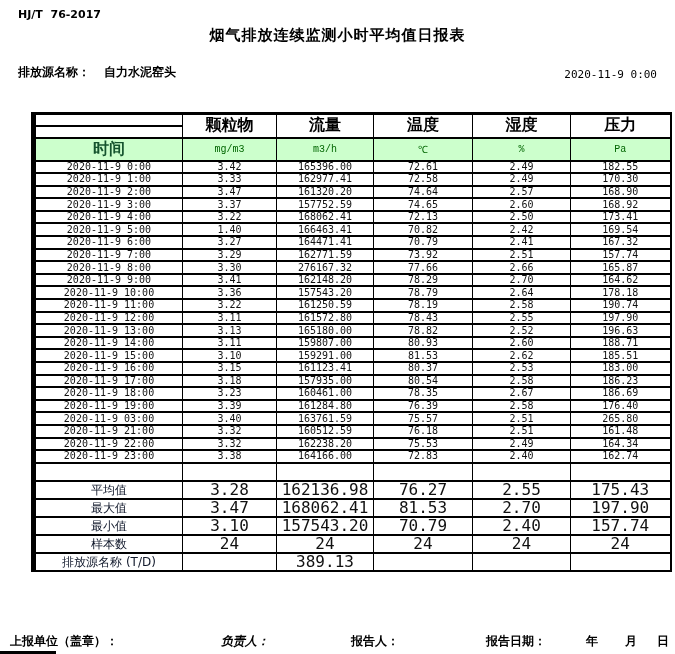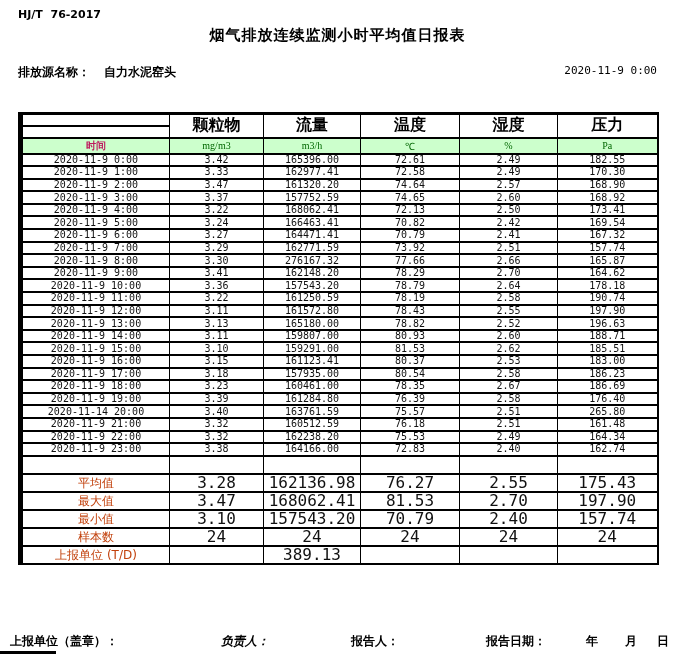--- a/index.html
+++ b/index.html
@@ -18,63 +18,63 @@
     font-size:11px; font-weight:bold; white-space:pre;
   }
   .report-title {
     position:absolute; left:0; right:0; top:26px;
     text-align:center; font-size:15px; font-weight:bold;
     letter-spacing:1px;
   }
   .source-row {
     position:absolute; left:18px; right:18px; top:64px;
     font-size:12px;
-    display:flex; justify-content:space-between; align-items:flex-start;
+    display:flex; justify-content:space-between; align-items:flex-end;
   }
   .source-label, .source-name { font-weight:bold; }
   .source-name { margin-left:14px; }
   .report-time { font-size:11px; font-weight:normal; font-family:"DejaVu Sans Mono", monospace; }
 
   table.report {
-    position:absolute; left:18px; top:112px;
+    position:absolute; left:31px; top:112px;
     width:637px;
     border-collapse:collapse; table-layout:fixed;
     border:2px solid #000;
     border-left-width:5px;
     border-top-width:3px;
   }
   table.report td, table.report th {
     border:1px solid #000;
     border-top-width:2px; border-bottom-width:2px;
     text-align:center; vertical-align:middle;
     overflow:hidden; white-space:nowrap;
     padding:0;
   }
   tr.blank-head td { height:12px; background:#fff; }
   tr.unit-row td {
     height:14px; background:var(--green,#ccffcc);
-    font-family:Liberation Serif, serif;
+    font-family:Liberation Mono, monospace;
     font-size:10px; color:#006600;
   }
   tr.unit-row td.time-head {
     font-family:Liberation Sans, sans-serif;
-    font-size:10px; font-weight:bold; color:#be185d;
+    font-size:16px; font-weight:bold; color:#14532d;
   }
   tr.data-row td {
     height:12.6px; font-size:10px; line-height:1;
     font-family:"DejaVu Sans Mono", monospace; color:#111;
   }
   tr.gap-row td { height:18px; }
   tr.summary-row td {
     height:13.6px; font-size:16px; line-height:1;
     font-family:"DejaVu Sans Mono", monospace; color:#111;
   }
   tr.summary-row td.sum-label {
     font-family:"DejaVu Sans", sans-serif;
-    font-size:12px; color:#c2410c;
+    font-size:12px; color:#0f172a;
   }
 
   .footer-note {
     position:absolute; left:10px; top:616px;
     font-size:11px; font-weight:bold;
   }
   .signature-row {
     position:absolute; left:0; top:633px; width:536px; height:16px;
     font-size:12px; font-weight:bold;
   }
@@ -173,21 +173,21 @@
         <tr class="data-row">
     <td>2020-11-9 4:00</td>
     <td>3.22</td>
     <td>168062.41</td>
     <td>72.13</td>
     <td>2.50</td>
     <td>173.41</td>
   </tr>
         <tr class="data-row">
     <td>2020-11-9 5:00</td>
-    <td>3.24</td>
+    <td>1.40</td>
     <td>166463.41</td>
     <td>70.82</td>
     <td>2.42</td>
     <td>169.54</td>
   </tr>
         <tr class="data-row">
     <td>2020-11-9 6:00</td>
     <td>3.27</td>
     <td>164471.41</td>
     <td>70.79</td>
@@ -292,21 +292,21 @@
   </tr>
         <tr class="data-row">
     <td>2020-11-9 19:00</td>
     <td>3.39</td>
     <td>161284.80</td>
     <td>76.39</td>
     <td>2.58</td>
     <td>176.40</td>
   </tr>
         <tr class="data-row">
-    <td>2020-11-14 20:00</td>
+    <td>2020-11-9 03:00</td>
     <td>3.40</td>
     <td>163761.59</td>
     <td>75.57</td>
     <td>2.51</td>
     <td>265.80</td>
   </tr>
         <tr class="data-row">
     <td>2020-11-9 21:00</td>
     <td>3.32</td>
     <td>160512.59</td>
@@ -365,21 +365,21 @@
   </tr>
         <tr class="summary-row">
     <td class="sum-label">样本数</td>
     <td>24</td>
     <td>24</td>
     <td>24</td>
     <td>24</td>
     <td>24</td>
   </tr>
         <tr class="summary-row">
-    <td class="sum-label">上报单位 (T/D)</td>
+    <td class="sum-label">排放源名称 (T/D)</td>
     <td></td>
     <td>389.13</td>
     <td></td>
     <td></td>
     <td></td>
   </tr>
       </tbody>
   </table>
 
 

